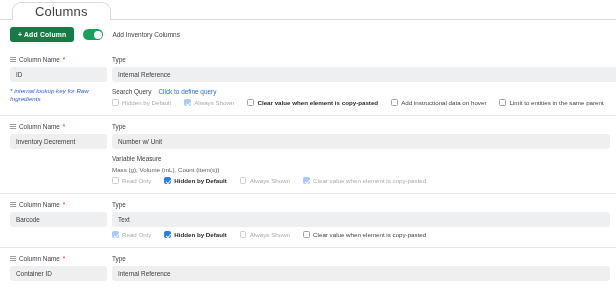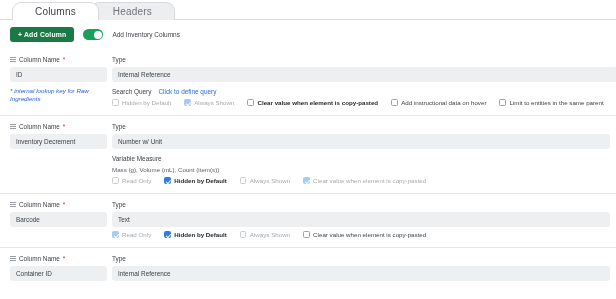--- a/index.html
+++ b/index.html
@@ -25,21 +25,21 @@
     position: absolute;
     left: 0; right: 0; bottom: 0;
     height: 1px;
     background: #d8dadd;
   }
   .tab {
     position: relative;
     height: 18px;
     line-height: 18px;
     padding: 0 22px;
-    font-size: 10px;
+    font-size: 13px;
     color: #6e7176;
     letter-spacing: .2px;
     border: 1px solid #d8dadd;
     border-bottom: none;
     border-radius: 9px 9px 0 0;
     background: #edeef0;
     margin-right: -9px;
     text-align: center;
     z-index: 1;
   }
@@ -234,23 +234,20 @@
   .chk.disabled .box { border-color: #c9ccd0; }
   .chk.bold .txt { font-weight: bold; color: #25282c; }
 </style>
 </head>
 <body>
 
 <div class="tabstrip">
   <div class="tab active">
     <span>Columns</span>
   </div>
-  <div class="tab inactive">
-    <span>Headers</span>
-  </div>
 </div>
 
 <div class="toolbar">
   <button class="add-btn">+ Add Column</button>
   <div class="toggle">
     <div class="knob"></div>
   </div>
   <span class="toggle-label">Add Inventory Columns</span>
 </div>
 

